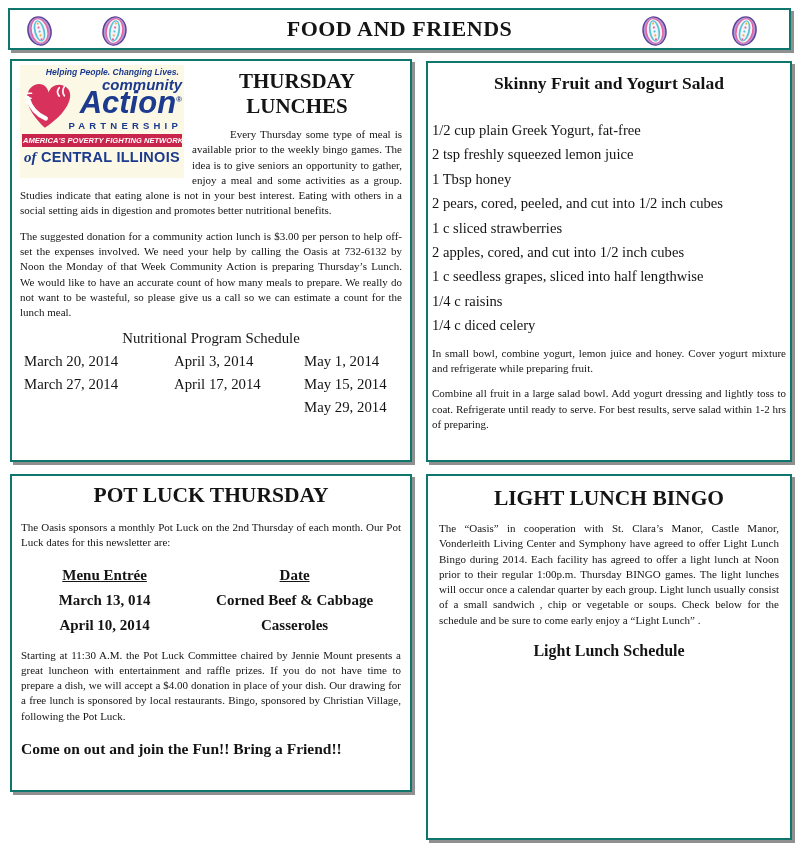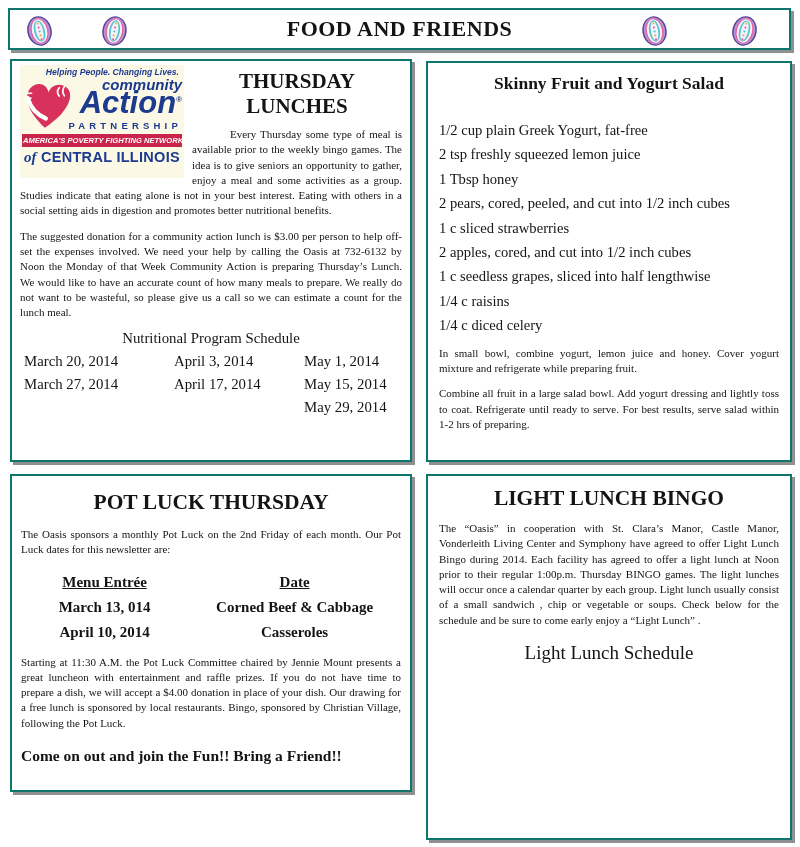--- a/index.html
+++ b/index.html
@@ -46,35 +46,35 @@
   .ca-action{font-size:31px;font-weight:bold;font-style:italic;line-height:.85;margin-top:-2px;}
   .ca-reg{font-size:8px;vertical-align:super;}
   .ca-partnership{font-size:9.5px;font-weight:bold;letter-spacing:4.2px;color:#1c3a8e;text-align:right;margin-top:4px;white-space:nowrap;}
   .ca-network{background:#c8244c;color:#fff;font-size:7.6px;font-weight:bold;font-style:italic;text-align:center;padding:2px 1px;margin-top:3px;white-space:nowrap;}
   .ca-region{text-align:center;color:#1c3a8e;margin-top:1px;white-space:nowrap;}
   .ca-of{font-family:"Liberation Serif",serif;font-style:italic;font-weight:bold;font-size:15px;}
   .ca-region-name{font-weight:bold;font-size:14.5px;letter-spacing:.3px;}
   .sched-title{text-align:center;font-size:14.8px;margin:6px 0 6px;}
   .sched-grid{display:grid;grid-template-columns:150px 130px auto;row-gap:6px;font-size:14.8px;padding-left:4px;}
   
-  #panel-tr{left:426px;top:61px;width:366px;height:401px;padding:6px 11px;}
+  #panel-tr{left:426px;top:61px;width:366px;height:401px;padding:6px 4px;}
   #panel-tr h2{font-size:17.5px;margin:4px 0 0;}
   .ingredients{list-style:none;margin:24px 0 8px;padding:0;font-size:14.6px;}
   .ingredients li{line-height:24.4px;}
   .step{margin:0 0 12px;font-size:14.4px;line-height:1.4;text-align:justify;}
   
-  #panel-bl{left:10px;top:474px;width:402px;height:318px;padding:10px 9px;}
+  #panel-bl{left:10px;top:474px;width:402px;height:318px;padding:3px 9px;}
   #panel-bl h2{font-size:21.5px;margin:4px 0 12px;}
   .pl-table{display:grid;grid-template-columns:44% 56%;row-gap:8px;margin:16px 0 14px;font-size:15px;font-weight:bold;text-align:center;}
   .pl-head{text-decoration:underline;}
   .pl-footer{text-align:left;font-weight:bold;font-size:15.5px;margin-top:16px;}
   
   #panel-br{left:426px;top:474px;width:366px;height:366px;padding:6px 11px;}
   #panel-br h2{font-size:21.5px;margin:4px 0 10px;}
-  .ll-title{text-align:center;font-weight:normal;font-size:19px;margin:14px 0 6px;}
+  .ll-title{text-align:center;font-weight:bold;font-size:16px;margin:14px 0 6px;}
   .ll-grid{display:grid;grid-template-columns:45% 55%;row-gap:7px;font-size:15px;font-weight:bold;text-align:center;width:86%;margin:0 auto;}
 </style>
 </head>
 <body>
 
 <div class="panel" id="header-box">
   <span class="egg e1">
     <svg viewBox="0 0 40 40" width="37" height="36">
         <g transform="rotate(-14 20 20)">
       <ellipse cx="20" cy="20" rx="13.5" ry="16.5" fill="#5d3f96"></ellipse>
@@ -196,21 +196,21 @@
     <li>1 c seedless grapes, sliced into half lengthwise</li>
     <li>1/4 c raisins</li>
     <li>1/4 c diced celery</li>
   </ul>
   <p class="step">In small bowl, combine yogurt, lemon juice and honey. Cover yogurt mixture and refrigerate while preparing fruit.</p>
   <p class="step">Combine all fruit in a large salad bowl.  Add yogurt dressing and lightly toss to coat.  Refrigerate until ready to serve. For best results, serve salad within 1-2 hrs of preparing.</p>
 </div>
 
 <div class="panel" id="panel-bl">
   <h2>POT LUCK THURSDAY</h2>
-  <p>The Oasis sponsors a monthly Pot Luck on the 2nd Friday of each month.  Our Pot Luck dates for this newsletter are:</p>
+  <p>The Oasis sponsors a monthly Pot Luck on the 2nd Thursday of each month.  Our Pot Luck dates for this newsletter are:</p>
   <div class="pl-table">
     <span class="pl-head">Menu Entrée</span>
     <span class="pl-head">Date</span>
     <span>March 13, 014</span>
     <span>Corned Beef &amp; Cabbage</span>
     <span>April 10, 2014</span>
     <span>Casseroles</span>
   </div>
   <p>Starting at 11:30 A.M. the Pot Luck Committee chaired by Jennie Mount presents a great luncheon with entertainment and raffle prizes.  If you do not have time to prepare a dish, we will accept a $4.00 donation in place of your dish.  Our drawing for a free lunch is sponsored by local restaurants.  Bingo, sponsored by Christian Village, following the Pot Luck.</p>
   <div class="pl-footer">Come on out and join the Fun!!  Bring a Friend!!</div>

